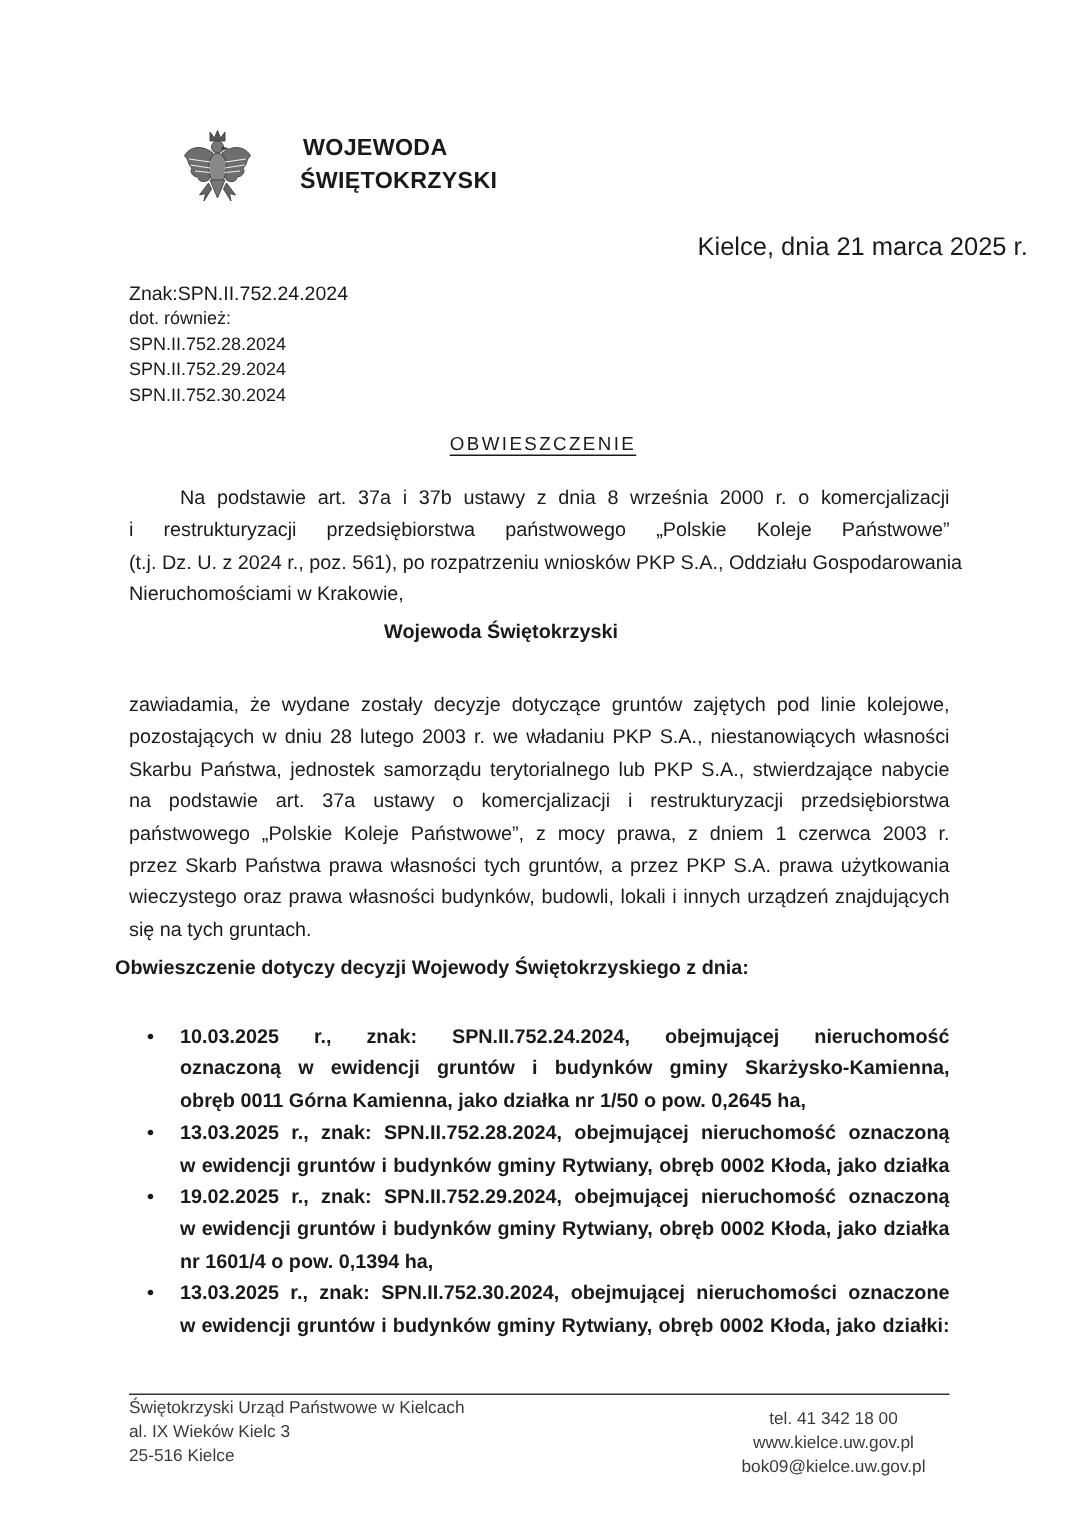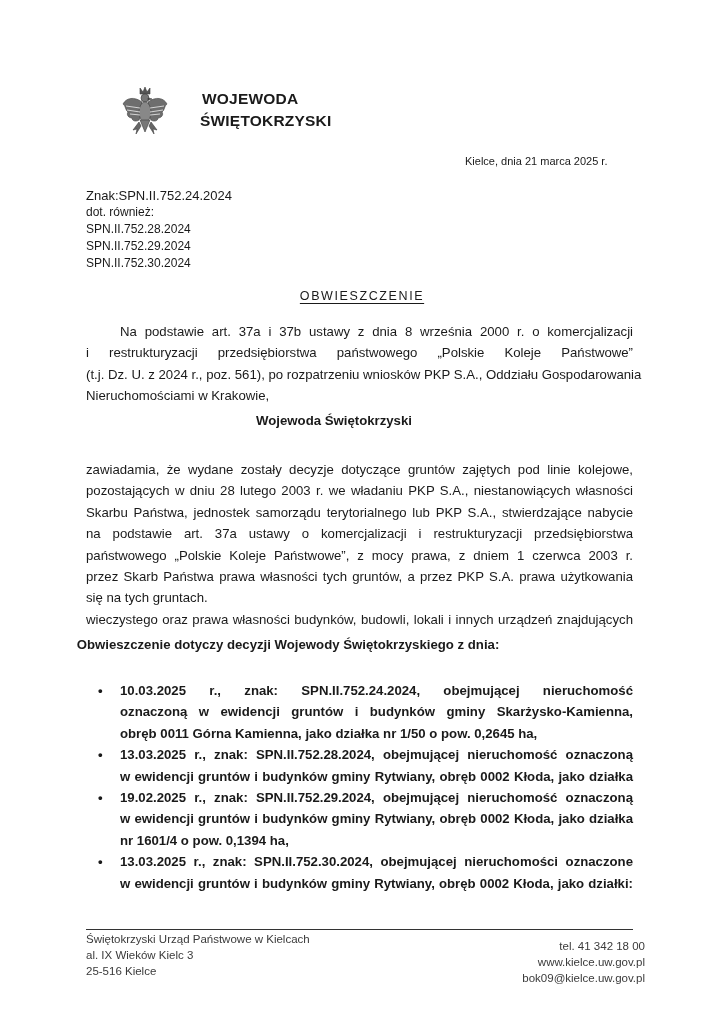--- a/index.html
+++ b/index.html
@@ -3,42 +3,42 @@
   <meta charset="utf-8">
   <style>
     html, body { margin:0; padding:0; background:#ffffff; }
     body { width:724px; height:1024px; position:relative; overflow:hidden;
            font-family:"Liberation Sans", "DejaVu Sans", sans-serif; color:#1a1a1a; }
     .abs { position:absolute; }
     .emblem { left:120px; top:84px; width:50px; height:56px; }
     .header-title { left:200px; top:88px; font-weight:bold; font-size:15.5px; line-height:22px; letter-spacing:0.2px; }
     .header-title div { white-space:nowrap; }
     .header-title .l1 { padding-left:2px; }
-    .place-date { left:465px; top:155px; font-size:11px; white-space:nowrap; }
+    .place-date { left:465px; top:155px; font-size:17px; white-space:nowrap; }
     .reference { left:86px; top:187px; font-size:12px; line-height:17px; }
     .reference .znak { font-size:13px; }
     .title { left:0; width:724px; top:289px; text-align:center; font-weight:normal; font-size:12.5px;
              letter-spacing:1.6px; }
     .title span { text-decoration:underline; text-underline-offset:3px; }
     .para { left:86px; width:547px; font-size:13.2px; line-height:21.4px; text-align:justify; }
     .para .line { display:block; text-align:justify; text-align-last:justify; white-space:nowrap; height:21.4px; }
     .para .line.last { text-align-last:left; }
     .intro { top:321px; }
     .intro .line.first { padding-left:34px; }
     .signer { left:0; width:668px; top:413px; text-align:center; font-weight:bold; font-size:13.2px; }
     .body2 { top:459px; }
     .subhead { left:0; width:576px; top:637px; text-align:center; font-weight:bold; font-size:13.2px; }
     .decisions { left:98px; width:535px; top:680px; font-size:13.2px; line-height:21.4px; font-weight:bold; }
     .decision { position:relative; padding-left:22px; }
     .decision .bullet { position:absolute; left:0; top:0; font-weight:bold; }
     .decision .line { display:block; text-align:justify; text-align-last:justify; white-space:nowrap; height:21.4px; }
     .decision .line.last { text-align-last:left; }
     .footer-rule { left:86px; top:929px; width:547px; height:0; border-top:1.2px solid #333; }
     .footer-left { left:86px; top:931px; font-size:11.5px; line-height:16px; color:#3a3a3a; }
-    .footer-right { right:79px; top:938px; font-size:11.5px; line-height:16px; color:#3a3a3a; text-align:right; }
+    .footer-right { right:107px; top:938px; font-size:11.5px; line-height:16px; color:#3a3a3a; text-align:center; }
   </style>
 </head>
 <body>
 
 <div class="abs emblem">
   <svg viewBox="0 0 50 56" width="50" height="56">
     <g fill="#6e6e6e" stroke="#3c3c3c" stroke-width="0.6">
 
       <path d="M20 4 L23 8 L25 3 L27 8 L30 4 L30 10 L20 10 Z" fill="#555"></path>
 
@@ -90,22 +90,22 @@
 
 <div class="abs signer">Wojewoda Świętokrzyski</div>
 
 <div class="abs para body2">
   <span class="line">zawiadamia, że wydane zostały decyzje dotyczące gruntów zajętych pod linie kolejowe,</span>
   <span class="line">pozostających w dniu 28 lutego 2003 r. we władaniu PKP S.A., niestanowiących własności</span>
   <span class="line">Skarbu Państwa, jednostek samorządu terytorialnego lub PKP S.A., stwierdzające nabycie</span>
   <span class="line">na podstawie art. 37a ustawy o komercjalizacji i restrukturyzacji przedsiębiorstwa</span>
   <span class="line">państwowego „Polskie Koleje Państwowe”, z mocy prawa, z dniem 1 czerwca 2003 r.</span>
   <span class="line">przez Skarb Państwa prawa własności tych gruntów, a przez PKP S.A. prawa użytkowania</span>
+  <span class="line">wieczystego oraz prawa własności budynków, budowli, lokali i innych urządzeń znajdujących</span>
   <span class="line last">się na tych gruntach.</span>
-  <span class="line">wieczystego oraz prawa własności budynków, budowli, lokali i innych urządzeń znajdujących</span>
 </div>
 
 <div class="abs subhead">Obwieszczenie dotyczy decyzji Wojewody Świętokrzyskiego z dnia:</div>
 
 <div class="abs decisions">
   <div class="decision">
     <span class="bullet">•</span>
     <span class="line">10.03.2025 r., znak: SPN.II.752.24.2024, obejmującej nieruchomość</span>
     <span class="line">oznaczoną w ewidencji gruntów i budynków gminy Skarżysko-Kamienna,</span>
     <span class="line last">obręb 0011 Górna Kamienna, jako działka nr 1/50 o pow. 0,2645 ha,</span>

